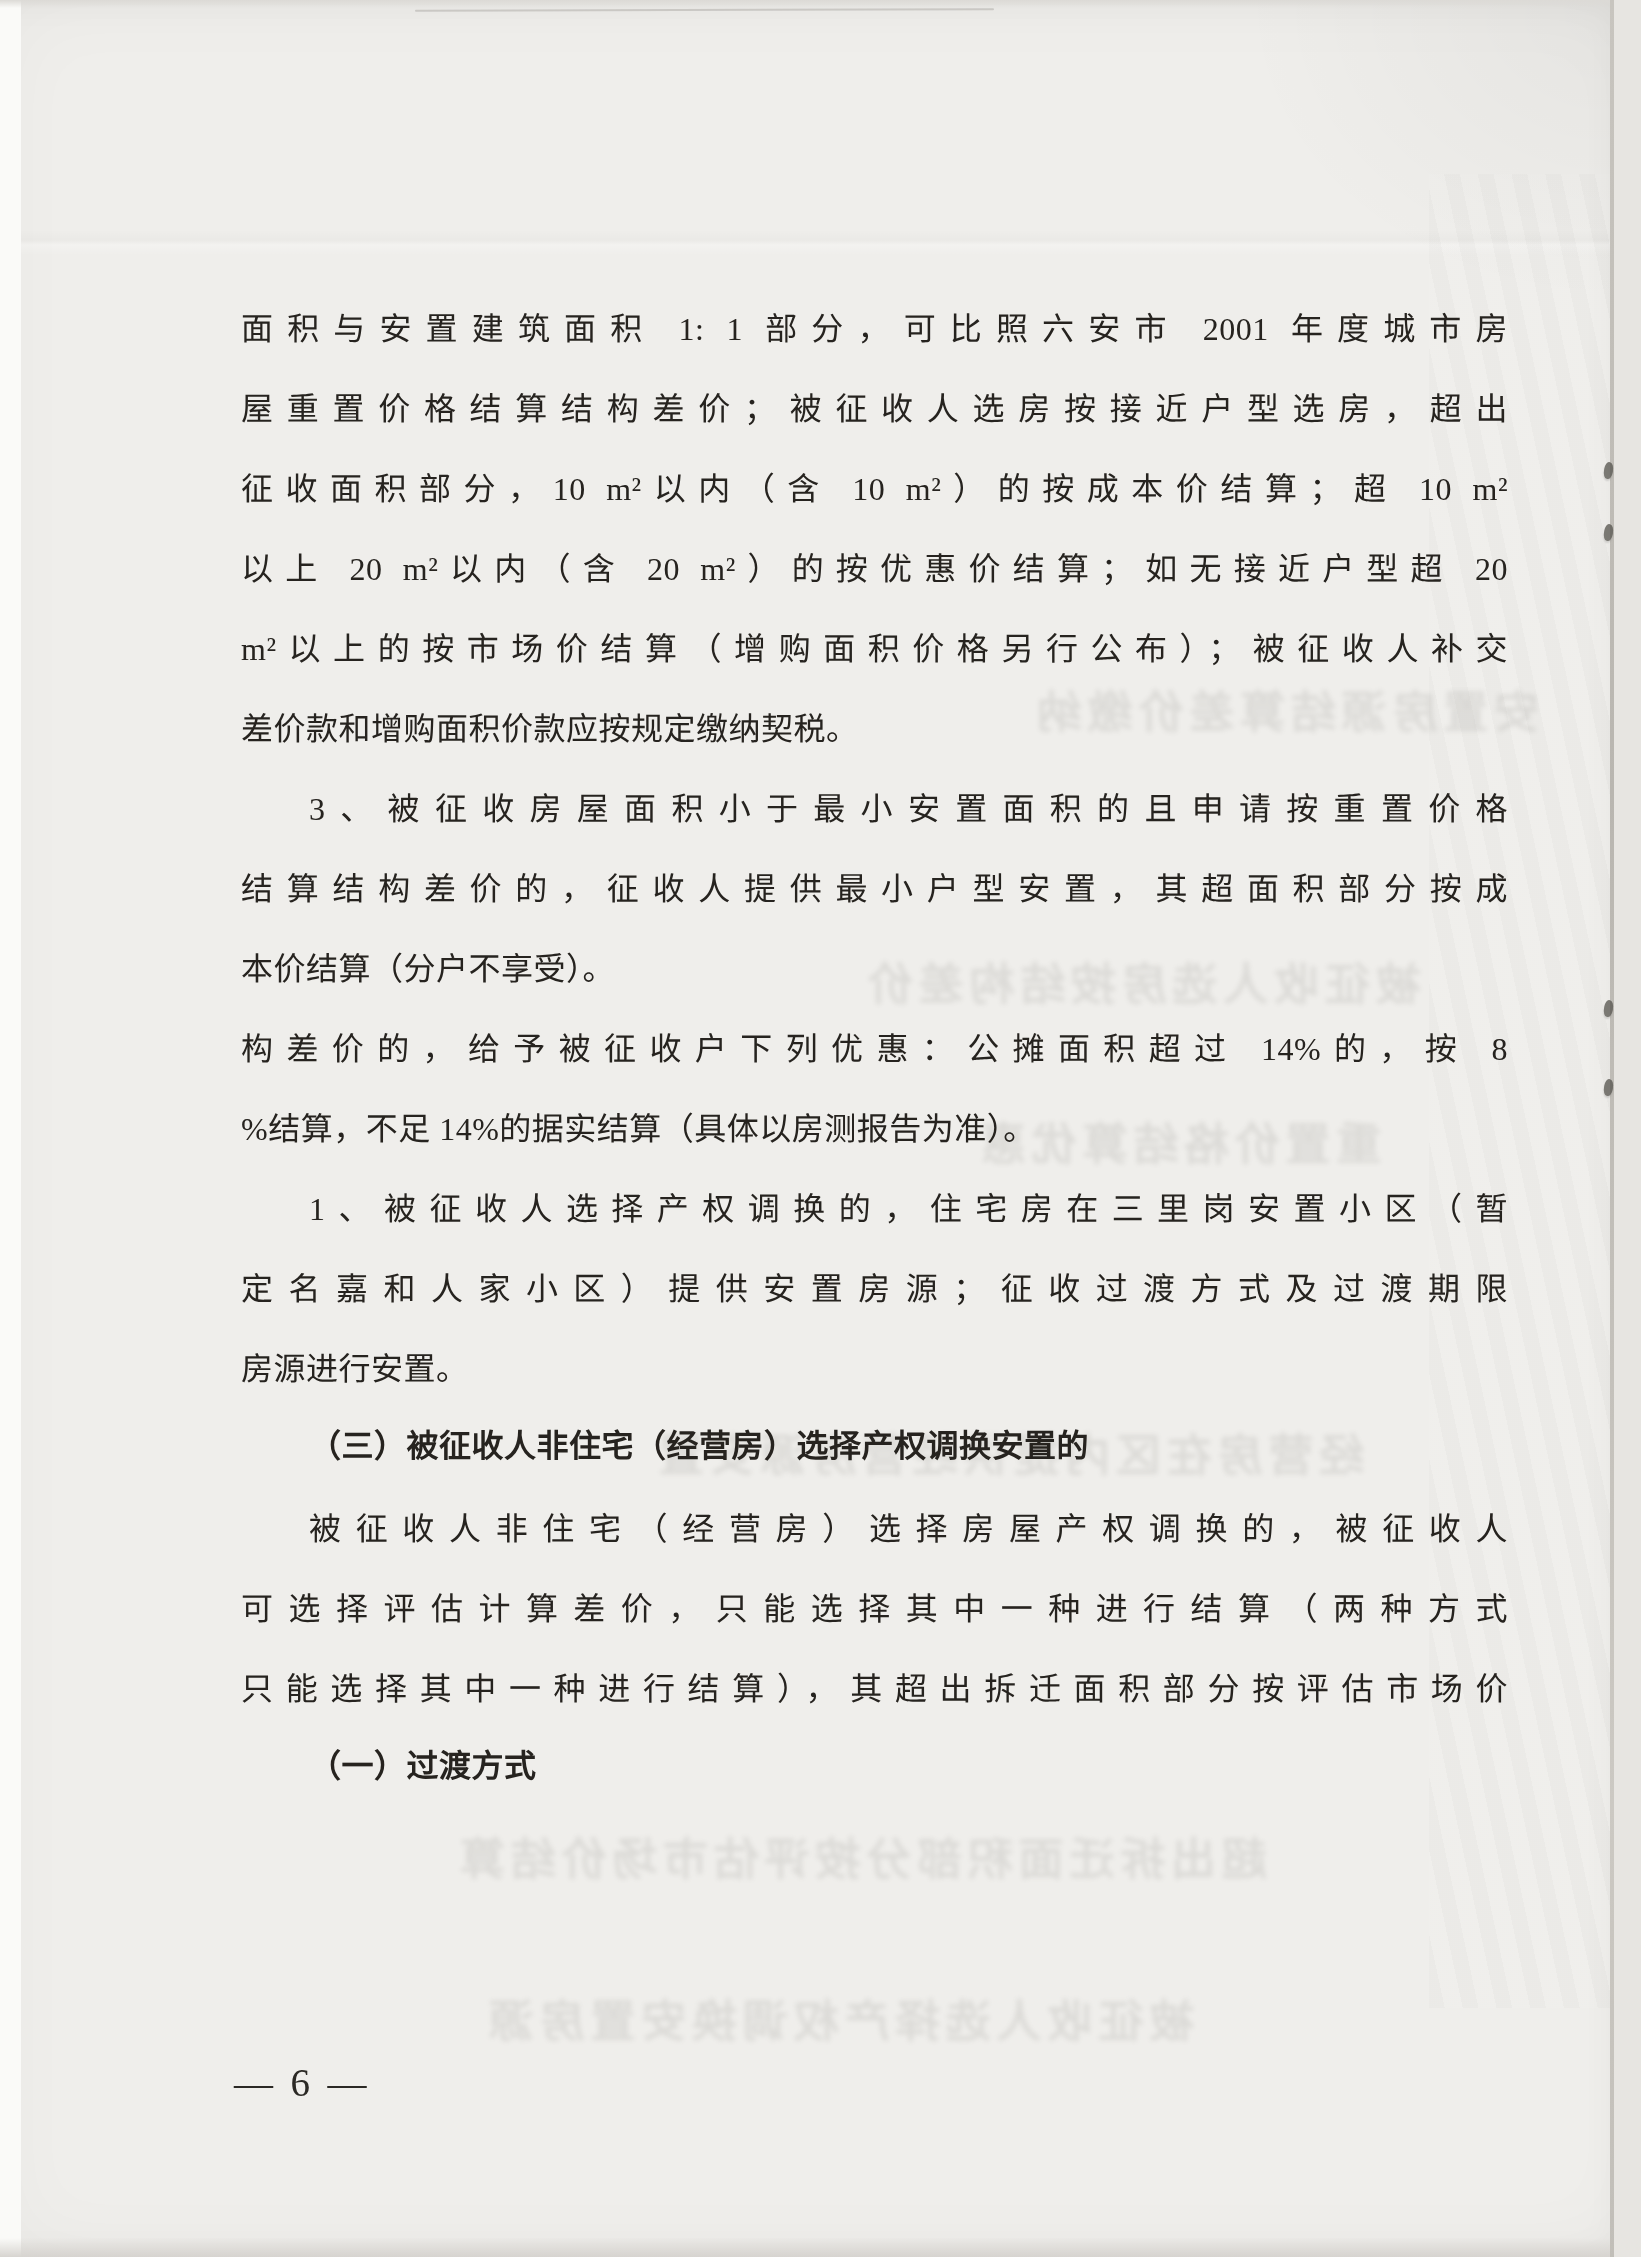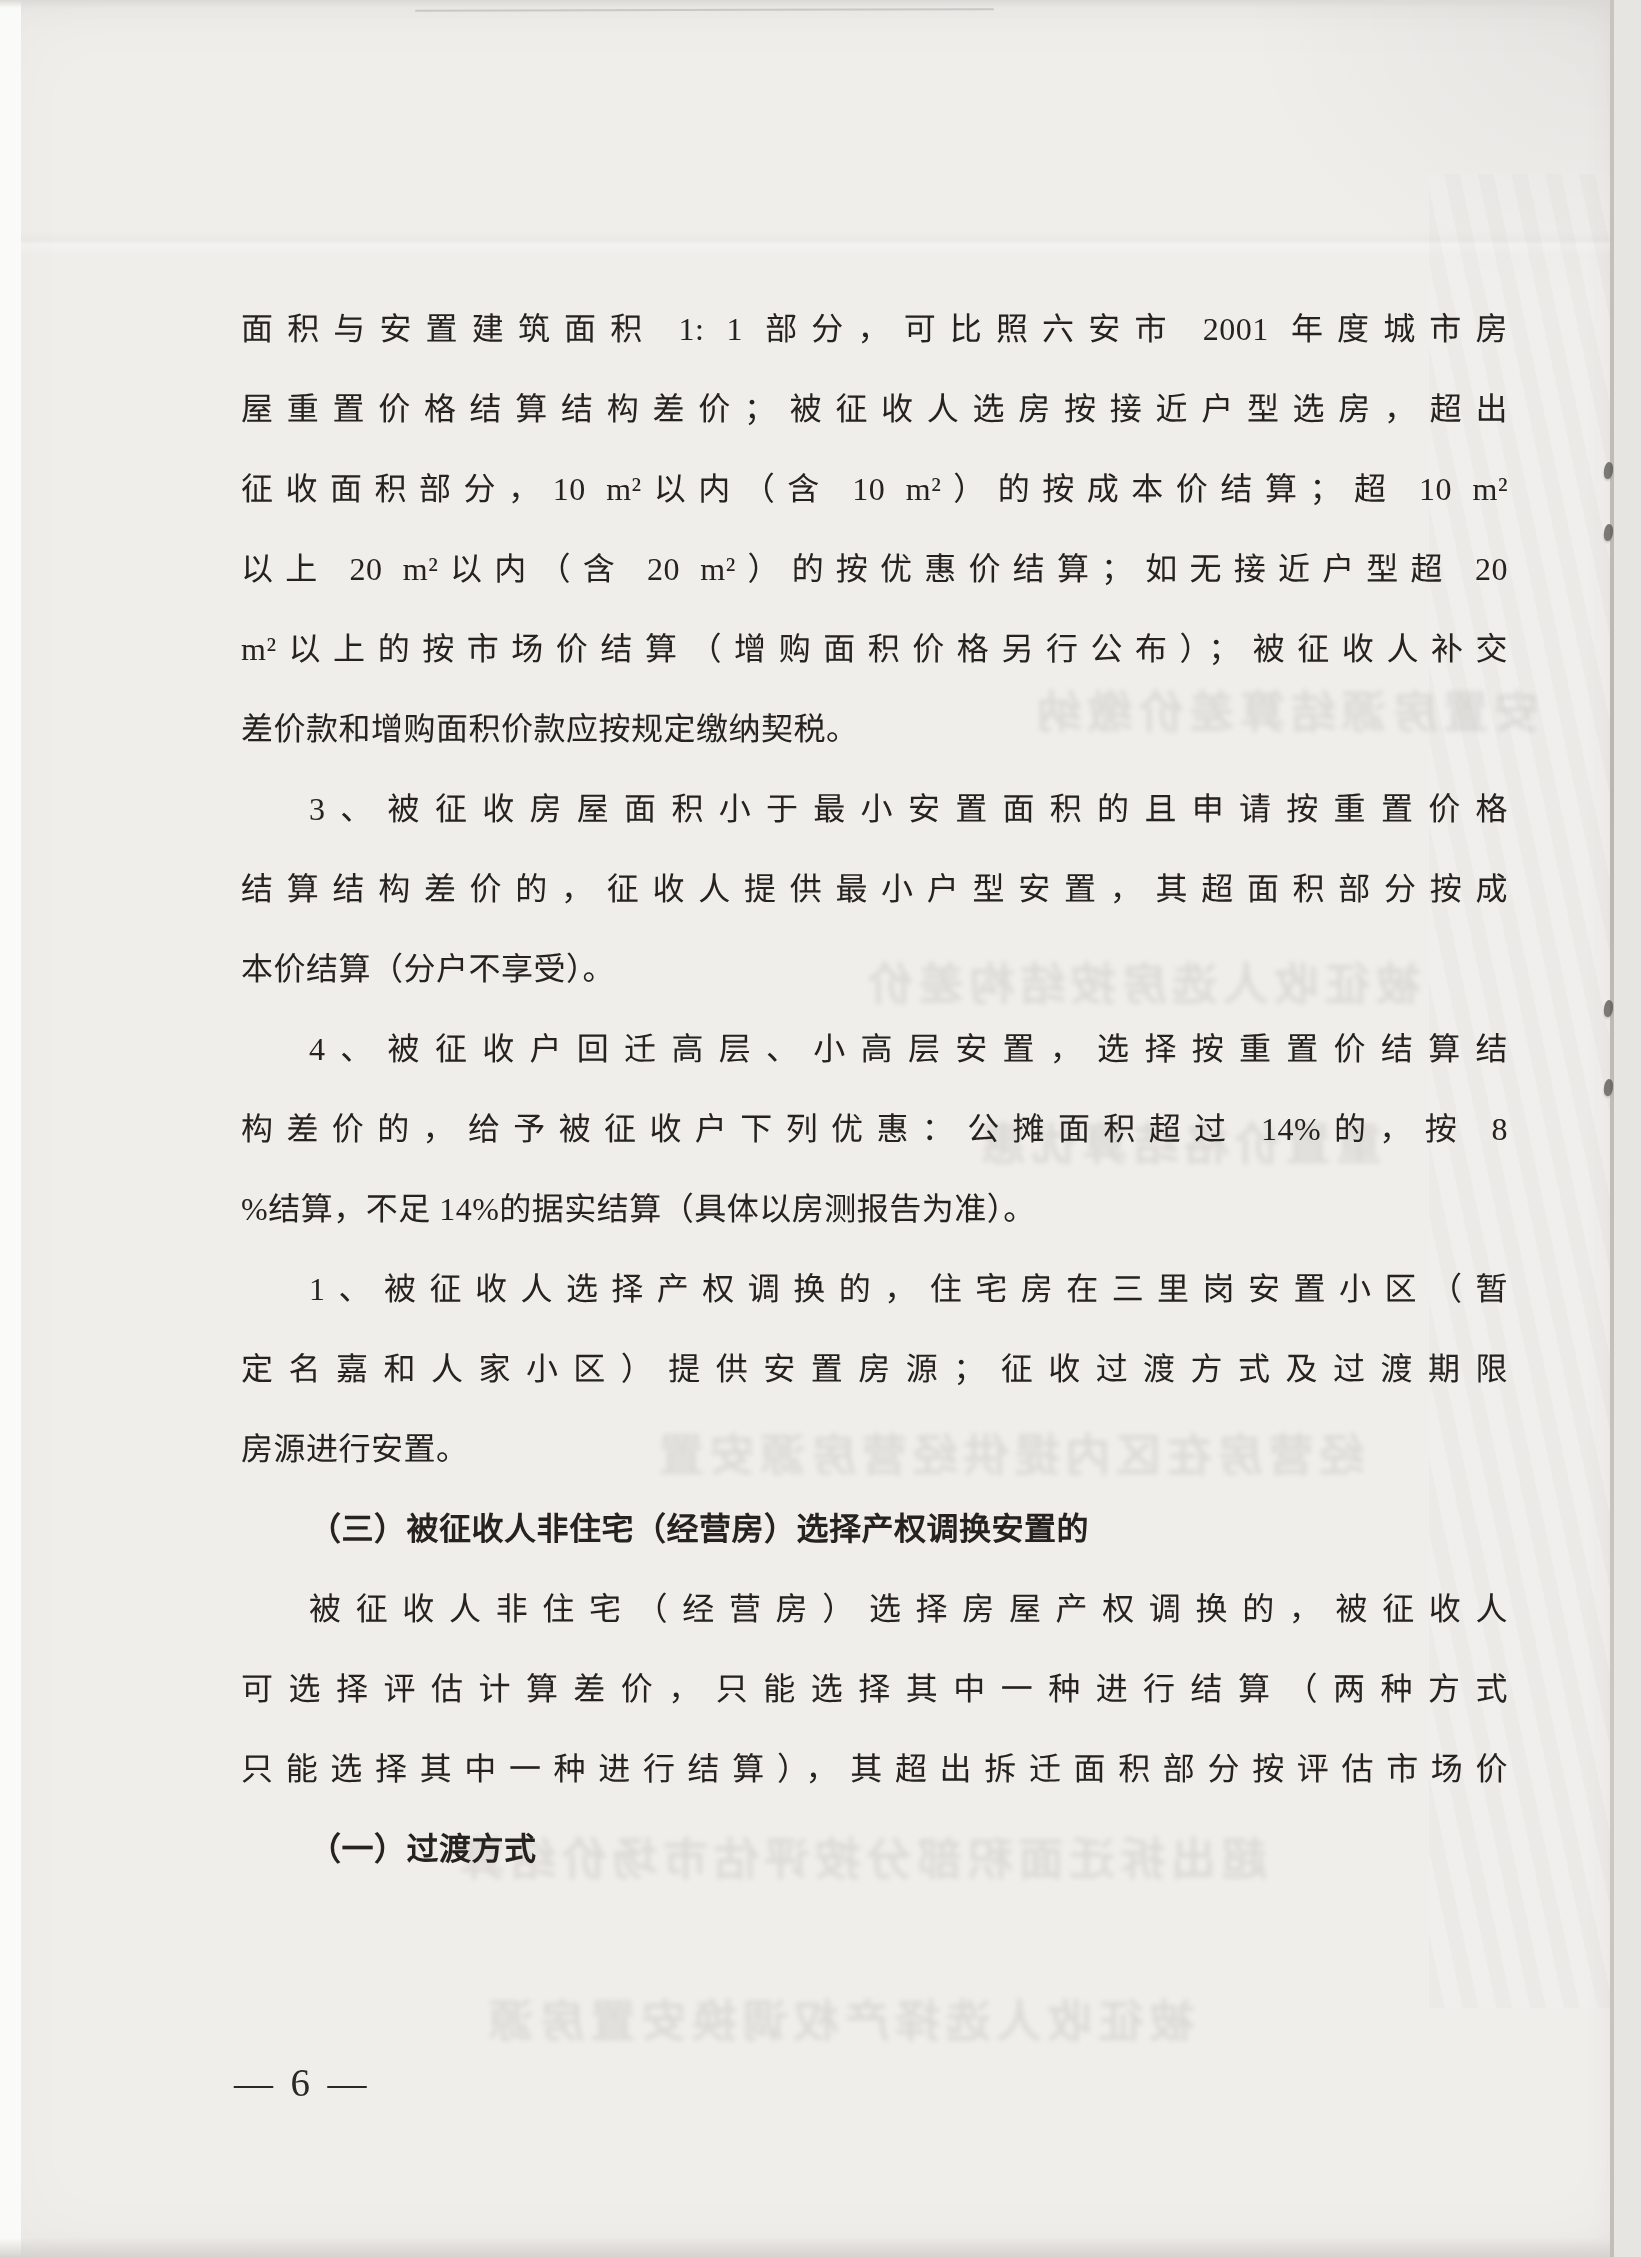--- a/index.html
+++ b/index.html
@@ -41,21 +41,21 @@
   
   .text-block{position:absolute;left:241px;top:289px;width:1267px;}
   .tline{
     height:80px;line-height:80px;font-size:32px;color:var(--ink);
     white-space:nowrap;letter-spacing:0.5px;
     text-rendering:optimizeLegibility;
   }
   .tline.j{white-space:normal;text-align:justify;text-align-last:justify;
     text-justify:distribute;text-justify:inter-character;overflow:hidden;}
   .tline.ind{padding-left:68px;}
-  .tline.b{font-weight:bold;}
+  .tline.b{font-weight:bold;font-family:Liberation Mono, monospace;}
   .footer{position:absolute;left:234px;top:2053px;height:60px;line-height:60px;
     font-size:39px;color:#2b2925;letter-spacing:3.9px;}
 </style>
 </head>
 <body>
 
 <div class="page">
   <div class="crease"></div>
   <div class="wrinkles"></div>
   <div class="corner-shade"></div>
@@ -72,21 +72,20 @@
   <div class="text-block" id="text-block">
       <div class="tline j">面积与安置建筑面积 1: 1 部分，可比照六安市 2001 年度城市房</div>
       <div class="tline j">屋重置价格结算结构差价；被征收人选房按接近户型选房，超出</div>
       <div class="tline j">征收面积部分，10 m²以内（含 10 m²）的按成本价结算；超 10 m²</div>
       <div class="tline j">以上 20 m²以内（含 20 m²）的按优惠价结算；如无接近户型超 20</div>
       <div class="tline j">m²以上的按市场价结算（增购面积价格另行公布）；被征收人补交</div>
       <div class="tline">差价款和增购面积价款应按规定缴纳契税。</div>
       <div class="tline j ind">3、被征收房屋面积小于最小安置面积的且申请按重置价格</div>
       <div class="tline j">结算结构差价的，征收人提供最小户型安置，其超面积部分按成</div>
       <div class="tline">本价结算（分户不享受）。</div>
-      <div class="tline j ind">4、被征收户回迁高层、小高层安置，选择按重置价结算结</div>
       <div class="tline j">构差价的，给予被征收户下列优惠：公摊面积超过 14%的，按 8</div>
       <div class="tline">%结算，不足 14%的据实结算（具体以房测报告为准）。</div>
       <div class="tline j ind">1、被征收人选择产权调换的，住宅房在三里岗安置小区（暂</div>
       <div class="tline j">定名嘉和人家小区）提供安置房源；征收过渡方式及过渡期限</div>
       <div class="tline">房源进行安置。</div>
       <div class="tline ind b">（三）被征收人非住宅（经营房）选择产权调换安置的</div>
       <div class="tline j ind">被征收人非住宅（经营房）选择房屋产权调换的，被征收人</div>
       <div class="tline j">可选择评估计算差价，只能选择其中一种进行结算（两种方式</div>
       <div class="tline j">只能选择其中一种进行结算），其超出拆迁面积部分按评估市场价</div>
       <div class="tline ind b">（一）过渡方式</div>

